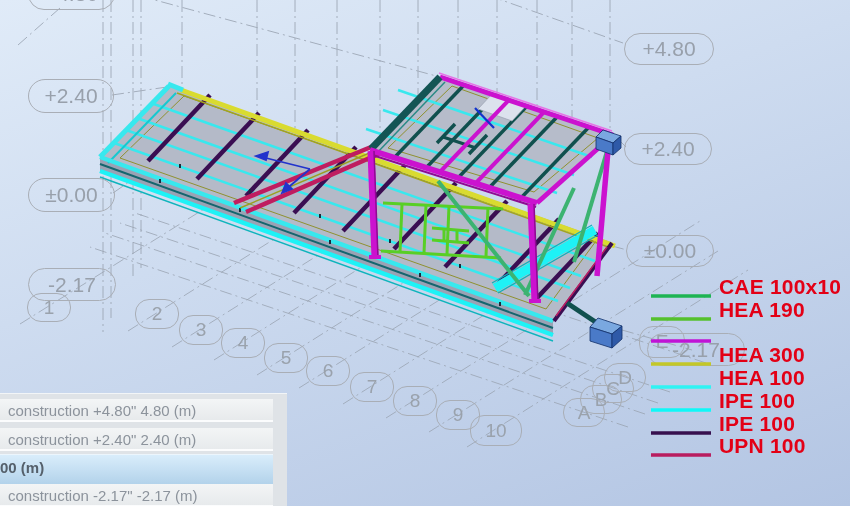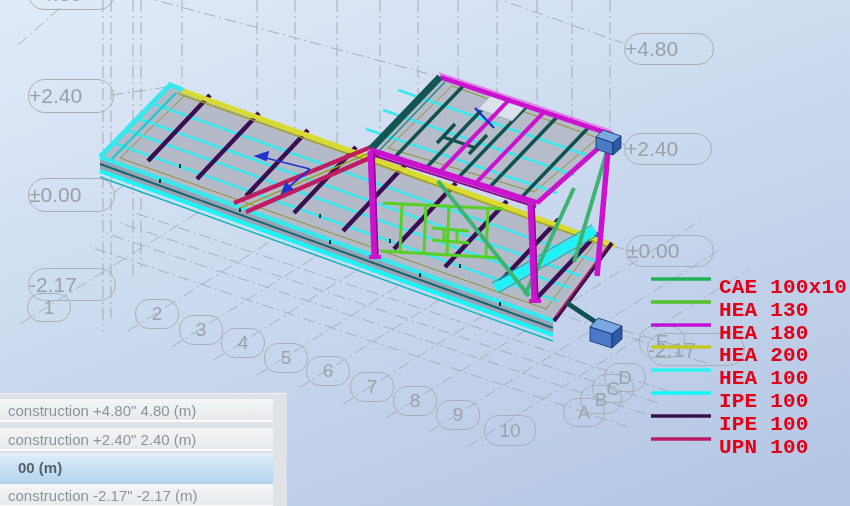--- a/index.html
+++ b/index.html
@@ -1,37 +1,37 @@
 <!DOCTYPE html>
 <html><head>
 <meta charset="utf-8">
 <style>
   html,body{margin:0;padding:0;}
   .stage{position:relative;width:850px;height:506px;overflow:hidden;
     background:linear-gradient(160deg,#e0ebf8 0%,#cedcf0 40%,#b3c5e3 100%);
     font-family:"Liberation Sans",sans-serif;}
   .stage svg.model{position:absolute;left:0;top:0;}
   .pill{position:absolute;border:1.4px solid #a9aeb6;border-radius:17px;
-    color:#98a0ab;font-size:21px;text-align:left;background:transparent;
+    color:#98a0ab;font-size:21px;text-align:center;background:transparent;
     white-space:nowrap;}
   .bub{position:absolute;border:1.2px solid #a9aeb6;border-radius:14px;
     color:#9aa2ac;font-size:19px;text-align:center;background:transparent;}
   .legend{position:absolute;left:650px;top:276px;}
-  .legend .lrow{display:flex;align-items:flex-start;height:22.8px;font-family:Liberation Mono, monospace;}
+  .legend .lrow{display:flex;align-items:flex-end;height:22.8px;}
   .legend .lrow svg{margin-right:7px;flex:none;}
   .legend .llabel{font-weight:bold;font-size:21px;color:#e30016;white-space:nowrap;
     letter-spacing:0.2px;}
   .panel{position:absolute;left:0;top:393px;width:287px;height:113px;
     background:#dfe3e7;border-top:1px solid #f2f5f7;}
   .prow{position:absolute;left:0;width:273px;height:23px;
     background:linear-gradient(#f3f5f6,#e7eaec);border-bottom:2px solid #fbfcfd;
     color:#8c939c;font-size:15px;line-height:23px;padding-left:8px;
     box-sizing:border-box;white-space:nowrap;overflow:hidden;}
   .prow.sel{background:linear-gradient(#d9edfb,#a8cbe6);height:38px;
-    line-height:26px;color:#55606b;font-weight:bold;padding-left:18px;
+    line-height:26px;color:#55606b;font-weight:bold;padding-left:0;
     border-top:1px solid #ecf5fc;border-bottom:none;}
 </style>
 </head>
 <body>
 
 <div class="stage">
 
   <svg class="model" width="850" height="506" viewBox="0 0 850 506">
 
     <g stroke="#9aa4b2" stroke-width="1" stroke-dasharray="12 4 2 4" opacity="0.85" fill="none">
@@ -246,52 +246,51 @@
 
   <div class="bub" style="left:27px;top:293px;width:42px;height:27px;line-height:27px;">1</div>
   <div class="bub" style="left:135px;top:299px;width:42px;height:28px;line-height:28px;">2</div>
   <div class="bub" style="left:179px;top:315px;width:42px;height:28px;line-height:28px;">3</div>
   <div class="bub" style="left:221px;top:328px;width:42px;height:28px;line-height:28px;">4</div>
   <div class="bub" style="left:264px;top:343px;width:42px;height:28px;line-height:28px;">5</div>
   <div class="bub" style="left:306px;top:356px;width:42px;height:28px;line-height:28px;">6</div>
   <div class="bub" style="left:350px;top:372px;width:42px;height:28px;line-height:28px;">7</div>
   <div class="bub" style="left:393px;top:386px;width:42px;height:28px;line-height:28px;">8</div>
   <div class="bub" style="left:436px;top:400px;width:42px;height:28px;line-height:28px;">9</div>
-  <div class="bub" style="left:484px;top:415px;width:50px;height:29px;line-height:29px;">10</div>
+  <div class="bub" style="left:470px;top:415px;width:50px;height:29px;line-height:29px;">10</div>
 
   <div class="bub" style="left:563px;top:398px;width:40px;height:27px;line-height:27px;">A</div>
   <div class="bub" style="left:580px;top:385px;width:40px;height:27px;line-height:27px;">B</div>
   <div class="bub" style="left:592px;top:374px;width:40px;height:27px;line-height:27px;">C</div>
   <div class="bub" style="left:604px;top:363px;width:40px;height:27px;line-height:27px;">D</div>
   <div class="bub" style="left:639px;top:326px;width:44px;height:30px;line-height:30px;">E</div>
 
   <div class="legend">
     <div class="lrow">
       <svg width="62" height="6">
           <line x1="1" y1="3" x2="61" y2="3" stroke-width="3.6" stroke="#1eb453"></line>
         </svg>
       <span class="llabel">CAE 100x10</span>
     </div>
     <div class="lrow">
       <svg width="62" height="6">
           <line x1="1" y1="3" x2="61" y2="3" stroke-width="3.6" stroke="#55c12c"></line>
         </svg>
-      <span class="llabel">HEA 130</span>
+      <span class="llabel">HEA 190</span>
     </div>
     <div class="lrow">
       <svg width="62" height="6">
           <line x1="1" y1="3" x2="61" y2="3" stroke-width="3.6" stroke="#c013d6"></line>
         </svg>
-      <span class="llabel">HEA 180</span>
     </div>
     <div class="lrow">
       <svg width="62" height="6">
           <line x1="1" y1="3" x2="61" y2="3" stroke-width="3.6" stroke="#c3c728"></line>
         </svg>
-      <span class="llabel">HEA 200</span>
+      <span class="llabel">HEA 300</span>
     </div>
     <div class="lrow">
       <svg width="62" height="6">
           <line x1="1" y1="3" x2="61" y2="3" stroke-width="3.6" stroke="#2ff3f3"></line>
         </svg>
       <span class="llabel">HEA 100</span>
     </div>
     <div class="lrow">
       <svg width="62" height="6">
           <line x1="1" y1="3" x2="61" y2="3" stroke-width="3.6" stroke="#0ff8f8"></line>

